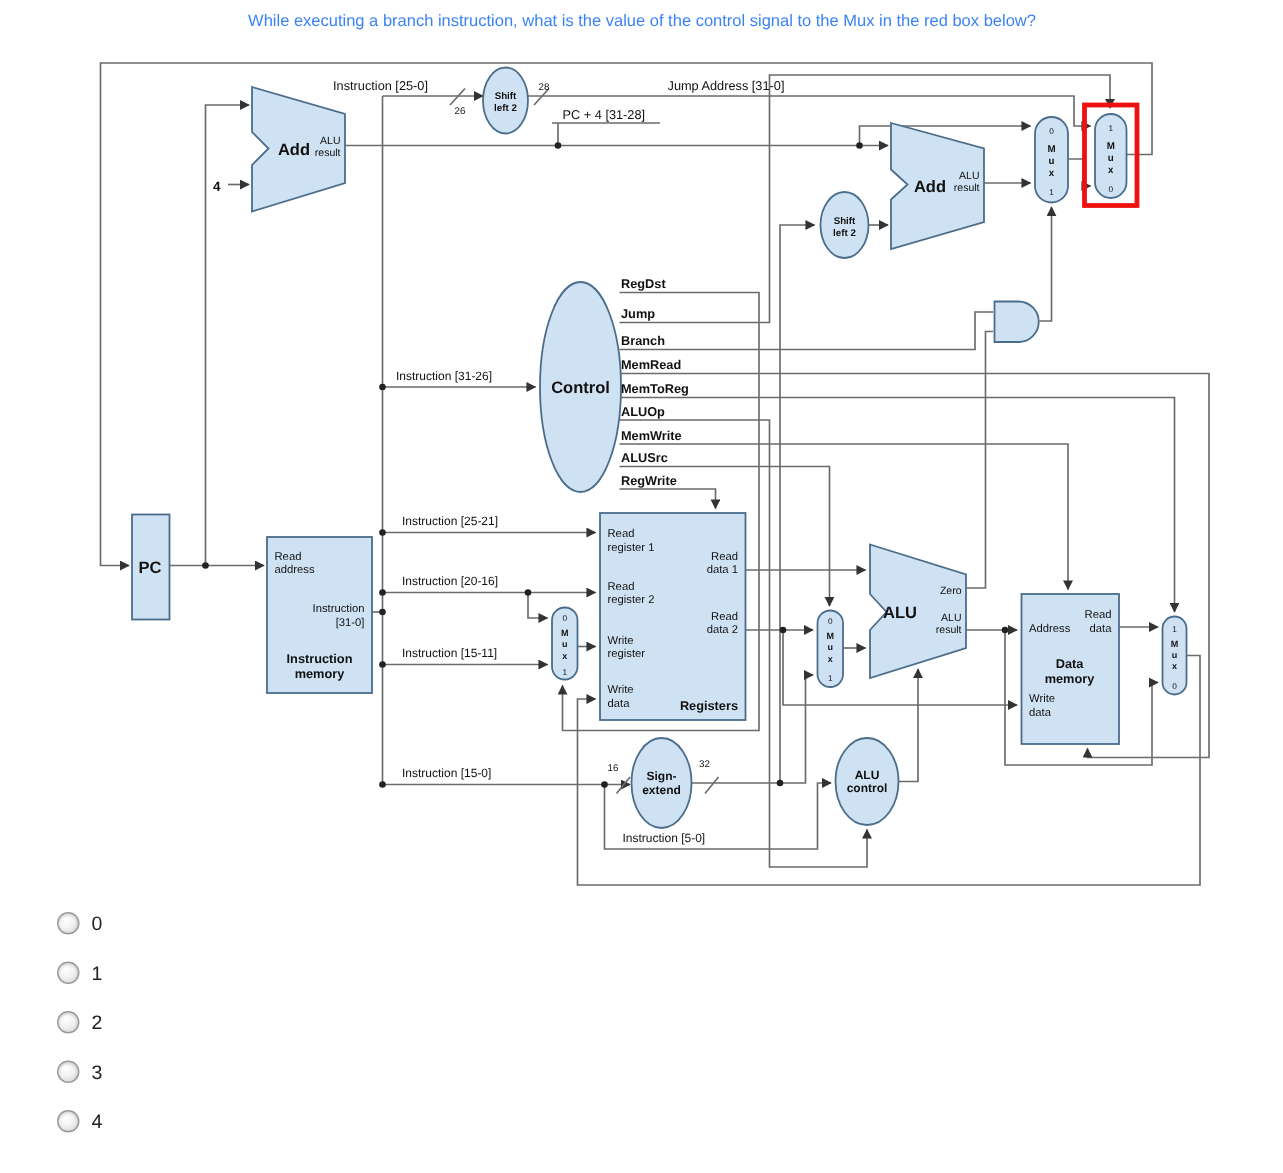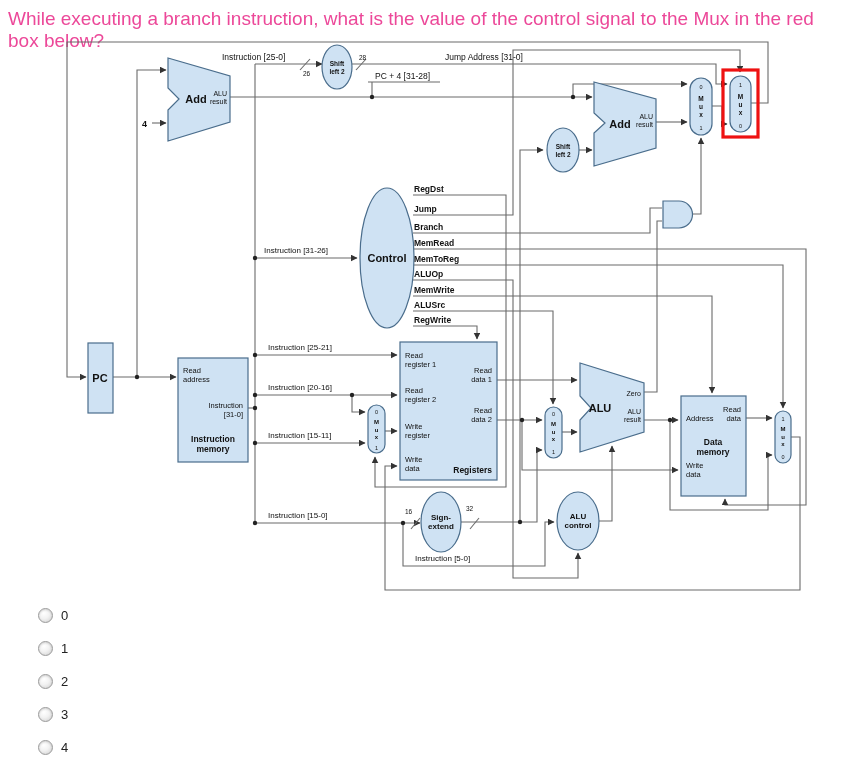--- a/index.html
+++ b/index.html
@@ -1,17 +1,17 @@
 <!DOCTYPE html>
 <html><head>
 <meta charset="utf-8">
 <style>
   html,body{margin:0;padding:0;background:#ffffff;}
   body{position:relative;width:855px;height:782px;font-family:"Liberation Sans",sans-serif;overflow:hidden;}
-  .question{position:absolute;left:8px;top:8px;width:840px;font-size:19px;color:#ec4899;}
+  .question{position:absolute;left:8px;top:8px;width:840px;font-size:11px;color:#3b82f6;text-align:center;}
   svg{position:absolute;left:0;top:0;}
   svg text{font-family:"Liberation Sans",sans-serif;fill:#111;}
   .options{position:absolute;left:38px;top:607px;}
   .opt{display:flex;align-items:center;height:17px;margin-bottom:16px;cursor:default;}
   .radio{width:13px;height:13px;border-radius:50%;border:1px solid #9a9a9a;
          background:radial-gradient(circle at 38% 32%, #ffffff 0%, #f2f2f2 45%, #cfcfcf 100%);
          box-shadow:inset 0 1px 2px rgba(0,0,0,.15);}
   .opt span.lbl{margin-left:8px;font-size:13px;color:#222;}
 </style>
 </head>

